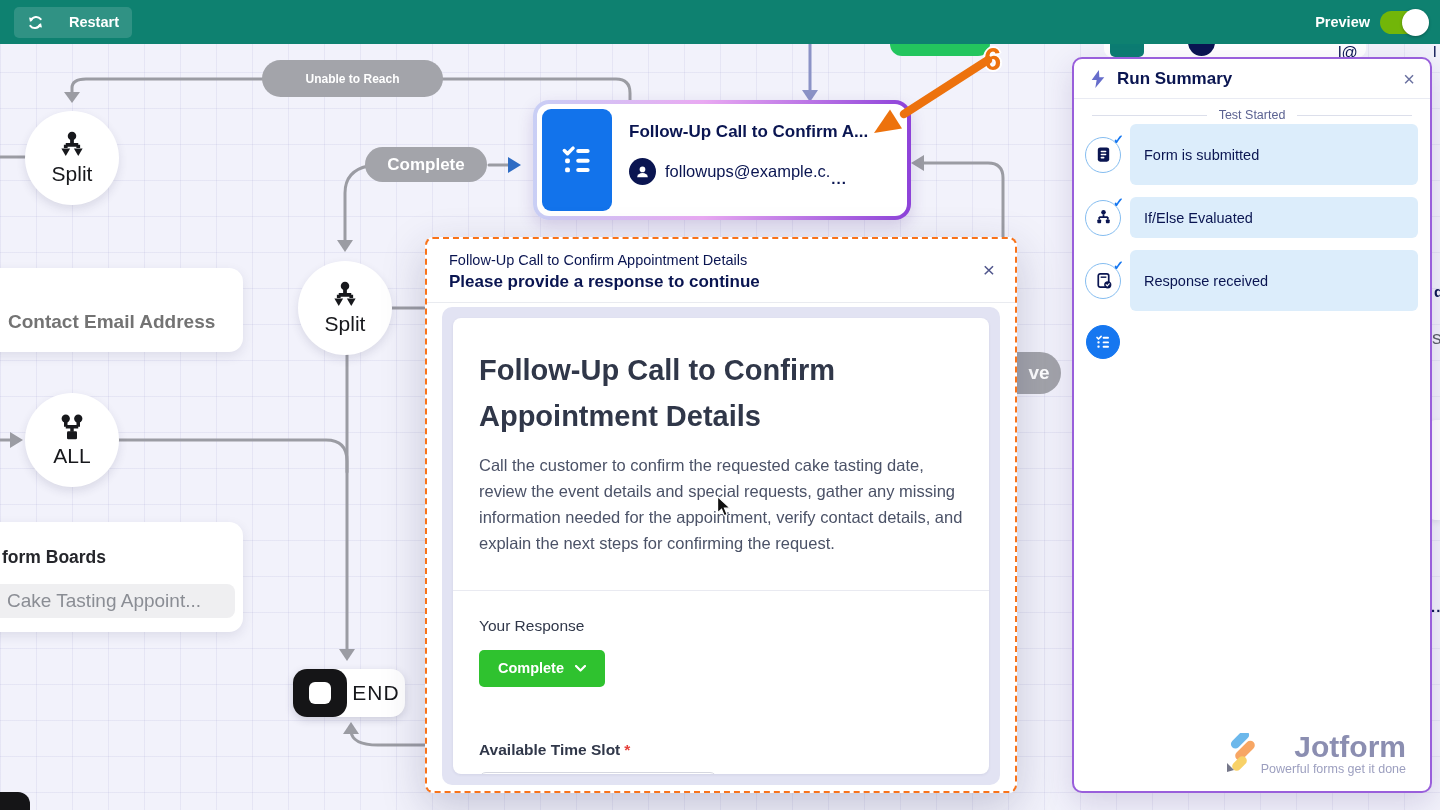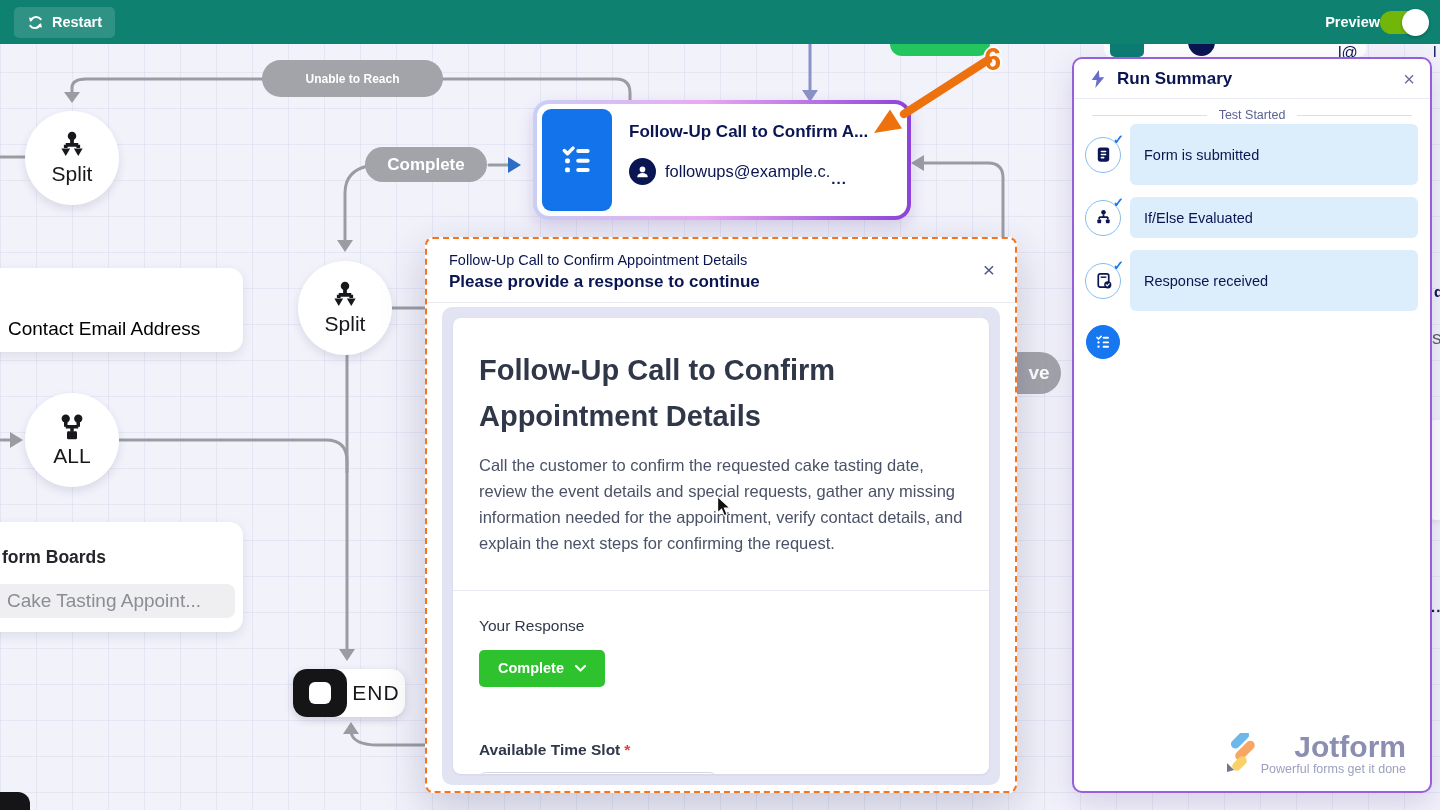--- a/index.html
+++ b/index.html
@@ -19,25 +19,25 @@
     background-size:36px 36px;
   }
   .edges{position:absolute;left:0;top:0;z-index:1;}
 
   
   .topbar{
     position:absolute;top:0;left:0;right:0;height:44px;background:#0E8170;
     display:flex;align-items:center;padding:0 14px;z-index:30;
   }
   .restart-btn{
-    display:flex;align-items:center;gap:8px;border:none;cursor:pointer;
+    display:flex;align-items:center;gap:25px;border:none;cursor:pointer;
     background:rgba(255,255,255,.14);color:#fff;font-weight:bold;font-size:14.5px;
     padding:7px 13px;border-radius:5px;font-family:inherit;
   }
-  .preview-wrap{margin-left:auto;display:flex;align-items:center;color:#fff;font-weight:bold;font-size:14.5px;}
+  .preview-wrap{margin-left:auto;display:flex;align-items:center;gap:10px;color:#fff;font-weight:bold;font-size:14.5px;}
   .toggle{width:46px;height:23px;background:#72B609;border-radius:12px;position:relative;cursor:pointer;}
   .knob{position:absolute;right:-3px;top:-2px;width:27px;height:27px;background:#fff;border-radius:50%;box-shadow:0 1px 3px rgba(0,0,0,.3);}
 
   
   .pill{
     position:absolute;background:#A3A4AA;color:#fff;font-weight:bold;
     display:flex;align-items:center;justify-content:center;border-radius:50px;z-index:2;
   }
   .pill-unable{left:262px;top:60px;width:181px;height:37px;font-size:12px;}
   .pill-complete{left:365px;top:147px;width:122px;height:35px;font-size:17px;}
@@ -74,21 +74,21 @@
   .fu-title{font-size:17px;font-weight:bold;color:#0A1551;margin-bottom:14px;white-space:nowrap;}
   .fu-row{display:flex;align-items:center;gap:9px;}
   .avatar{width:27px;height:27px;border-radius:50%;background:#0A1551;display:flex;align-items:center;justify-content:center;flex:none;}
   .fu-email{font-size:16.5px;color:#0A1551;white-space:nowrap;}
   .fu-dots{font-weight:bold;color:#0A1551;font-size:15px;letter-spacing:1px;margin:14px 4px 0 -8px;}
 
   
   .side-card{position:absolute;background:#fff;border-radius:14px;box-shadow:0 4px 12px rgba(40,40,80,.10);z-index:2;}
   .card-ifelse{left:-120px;top:268px;width:363px;height:84px;}
   .card-ifelse .sc-title{position:absolute;left:122px;top:11px;font-size:17.5px;font-weight:bold;color:#25262B;white-space:nowrap;}
-  .card-ifelse .sc-cond{position:absolute;left:128px;top:50px;font-size:19px;color:#000000;white-space:nowrap;}
+  .card-ifelse .sc-cond{position:absolute;left:128px;top:43px;font-size:19px;color:#737373;white-space:nowrap;font-weight:bold;}
   .card-boards{left:-120px;top:522px;width:363px;height:110px;}
   .card-boards .sc-title{position:absolute;left:122px;top:25px;font-size:17.5px;font-weight:bold;color:#25262B;white-space:nowrap;}
   .card-boards .sc-chip{
     position:absolute;left:16px;right:8px;top:62px;height:34px;background:#EFEFF1;border-radius:8px;
     display:flex;align-items:center;padding-left:111px;font-size:19px;color:#8A8D94;white-space:nowrap;overflow:hidden;
   }
 
   
   .ann-num{
     position:absolute;left:984px;top:42px;z-index:5;font-size:31px;font-weight:bold;color:#ED720D;

